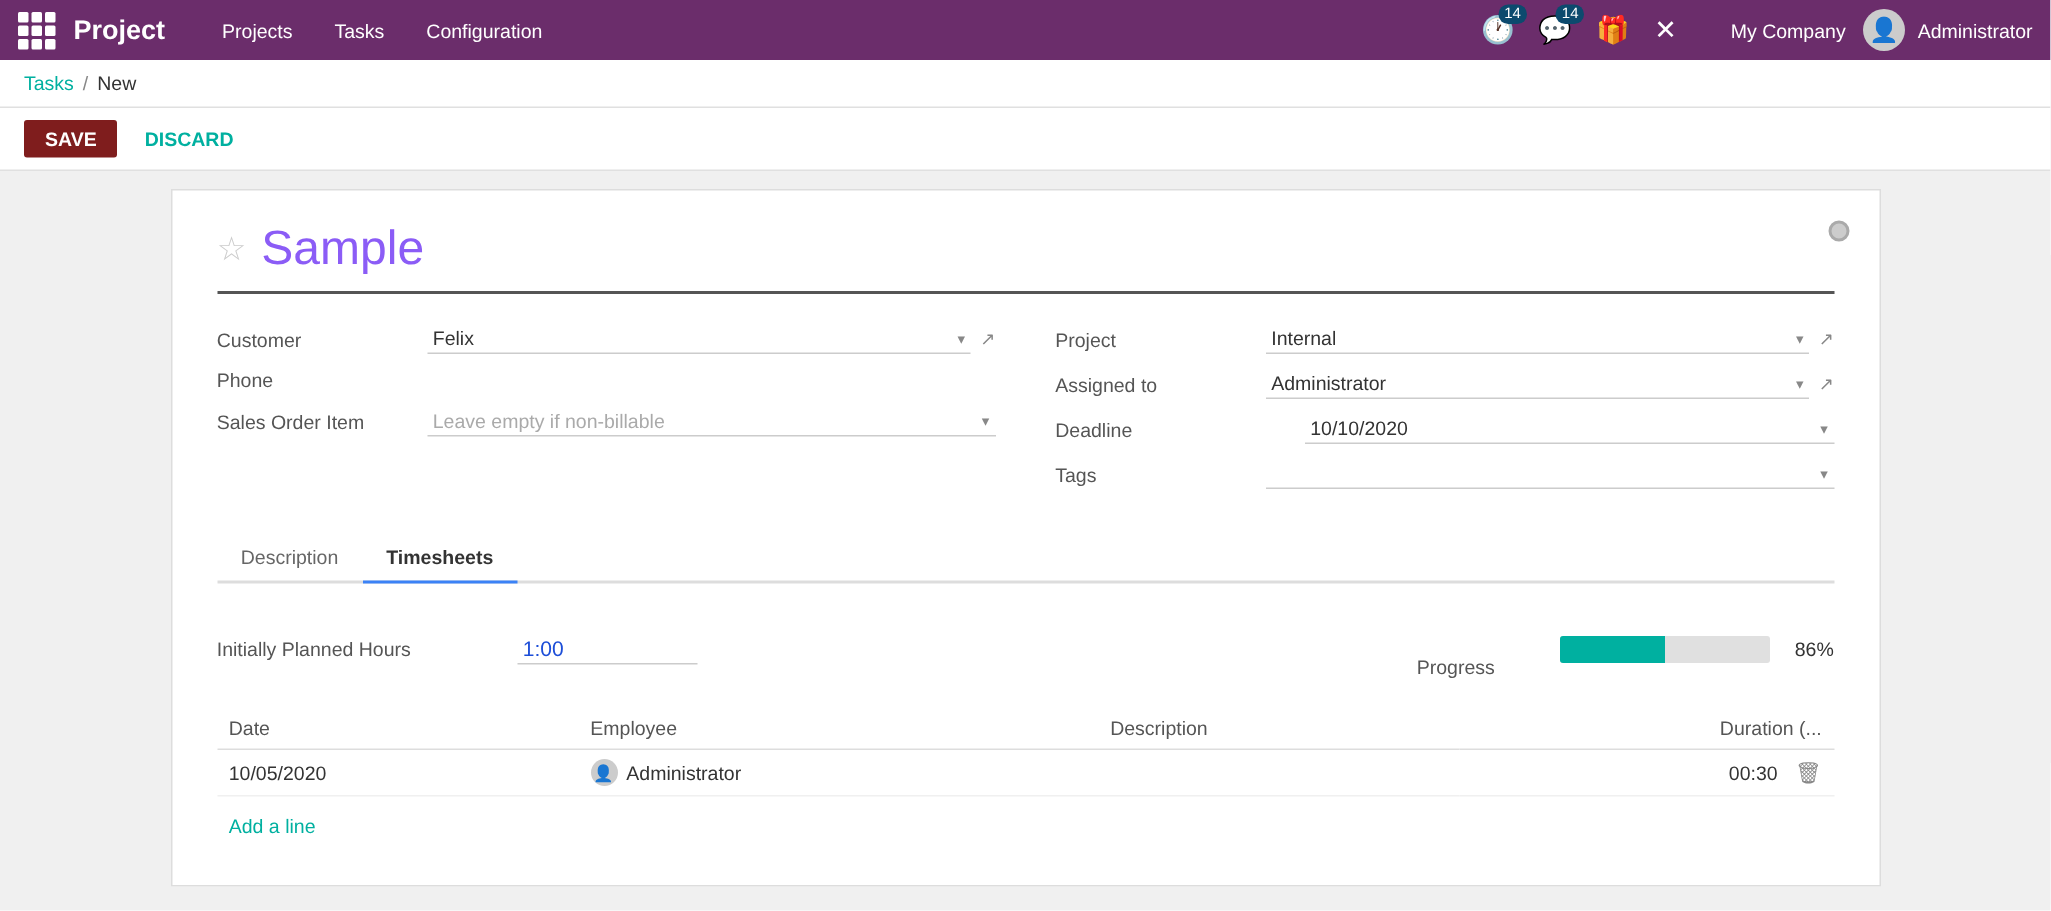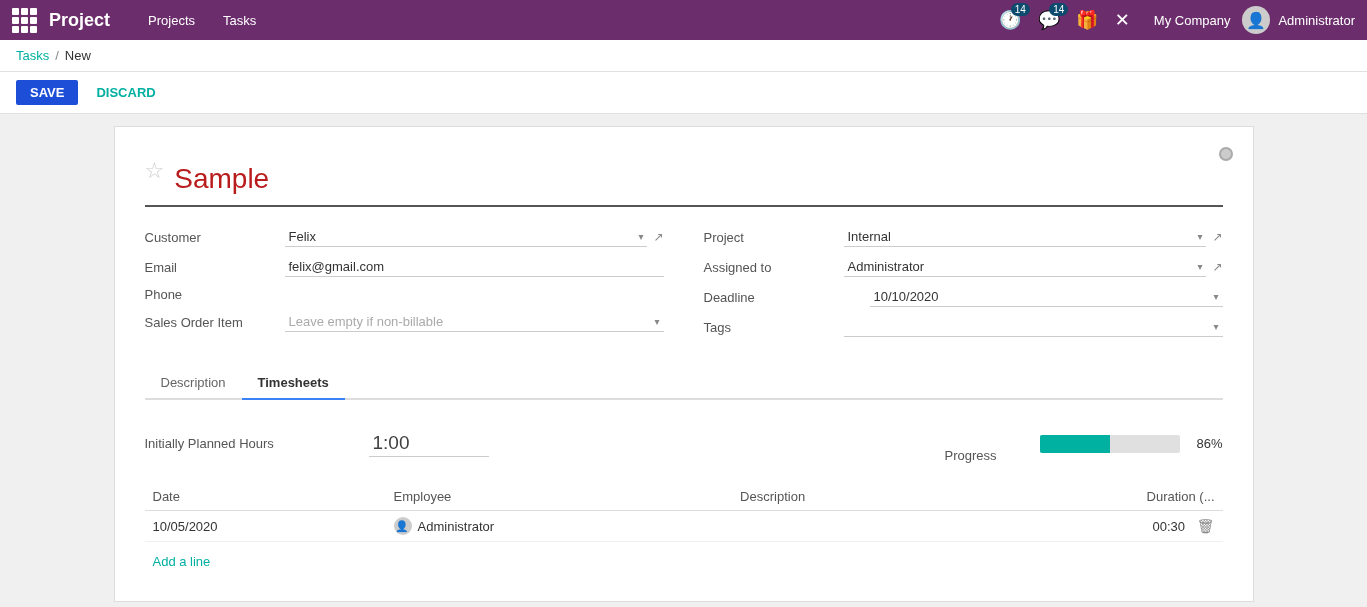--- a/index.html
+++ b/index.html
@@ -75,21 +75,21 @@
       border-radius: 10px;
       font-size: 10px;
       padding: 1px 4px;
       min-width: 16px;
       text-align: center;
       margin-left: 26px;
     }
     .nav-company {
       color: white;
       font-size: 13px;
-      margin-left: 12px;
+      margin-left: 24px;
     }
     .nav-avatar {
       width: 28px; height: 28px;
       border-radius: 50%;
       background: #ccc;
       display: flex;
       align-items: center;
       justify-content: center;
       font-size: 16px;
       margin-left: 4px;
@@ -121,21 +121,21 @@
     
     .action-bar {
       background: white;
       padding: 8px 16px;
       display: flex;
       align-items: center;
       gap: 8px;
       border-bottom: 1px solid #e0e0e0;
     }
     .btn-save {
-      background: #1d4ed8;
+      background: #7f1d1d;
       color: white;
       border: none;
       padding: 5px 14px;
       cursor: pointer;
       font-size: 13px;
       font-weight: bold;
       border-radius: 2px;
     }
     .btn-discard {
       background: transparent;
@@ -172,24 +172,23 @@
       border-bottom: 2px solid #555;
       padding-bottom: 10px;
     }
     .star-icon {
       font-size: 22px;
       color: #ccc;
       margin-right: 10px;
       cursor: pointer;
     }
     .form-title {
-      font-size: 28px;
+      font-size: 32px;
       font-weight: normal;
-      color: #b91c1c;
-      margin-top: 16px;
+      color: #8b5cf6;
     }
     .status-dot {
       position: absolute;
       right: 20px;
       top: 20px;
       width: 14px; height: 14px;
       border-radius: 50%;
       background: #ccc;
       border: 2px solid #aaa;
     }
@@ -264,26 +263,25 @@
       align-items: center;
       margin-bottom: 20px;
       gap: 40px;
     }
     .planned-label {
       color: #555;
       font-size: 13px;
       min-width: 160px;
     }
     .planned-value {
-      font-size: 19px;
-      color: #404040;
+      font-size: 14px;
+      color: #1d4ed8;
       border-bottom: 1px solid #ccc;
       padding: 2px 4px;
       width: 120px;
-      margin-left: 24px;
     }
     .progress-section {
       display: flex;
       align-items: center;
       gap: 16px;
       margin-left: auto;
     }
     .progress-label {
       color: #555;
       font-size: 13px;
@@ -374,20 +372,21 @@
         <div class="grid-dot"></div>
       <div class="grid-dot"></div>
         <div class="grid-dot"></div>
         <div class="grid-dot"></div>
     </div>
   </div>
   <span class="navbar-brand">Project</span>
   <div class="navbar-menu">
     <a>Projects</a>
     <a>Tasks</a>
+    <a>Configuration</a>
   </div>
   <div class="navbar-right">
     <div class="nav-icon-btn">
       <span style="font-size:18px;">🕐</span>
       <span class="nav-badge">14</span>
     </div>
     <div class="nav-icon-btn">
       <span style="font-size:18px;">💬</span>
       <span class="nav-badge">14</span>
     </div>
@@ -428,26 +427,20 @@
     <div class="form-fields">
 
       <div>
         <div class="field-row">
           <span class="field-label">Customer</span>
           <div class="field-value" style="cursor:pointer;">
             <span>Felix</span>
             <span class="dropdown-arrow">▾</span>
           </div>
           <a class="external-link">↗</a>
-        </div>
-        <div class="field-row">
-          <span class="field-label">Email</span>
-          <div class="field-value">
-            <span>felix@gmail.com</span>
-          </div>
         </div>
         <div class="field-row">
           <span class="field-label">Phone</span>
         </div>
         <div class="field-row">
           <span class="field-label">Sales Order Item</span>
           <div class="field-value" style="cursor:pointer; color:#aaa;align-items:center;">
             <span>Leave empty if non-billable</span>
             <span class="dropdown-arrow">▾</span>
           </div>

